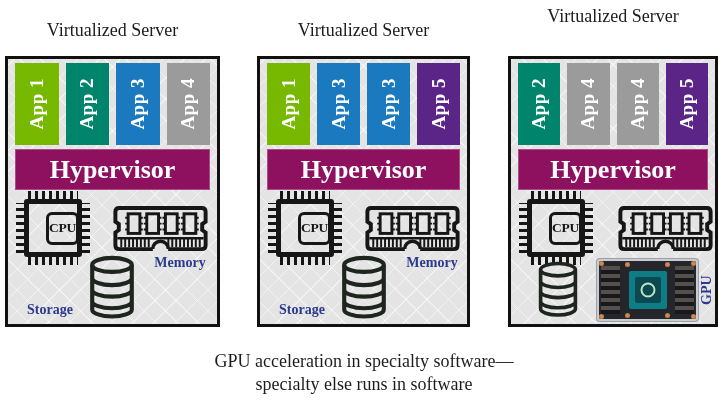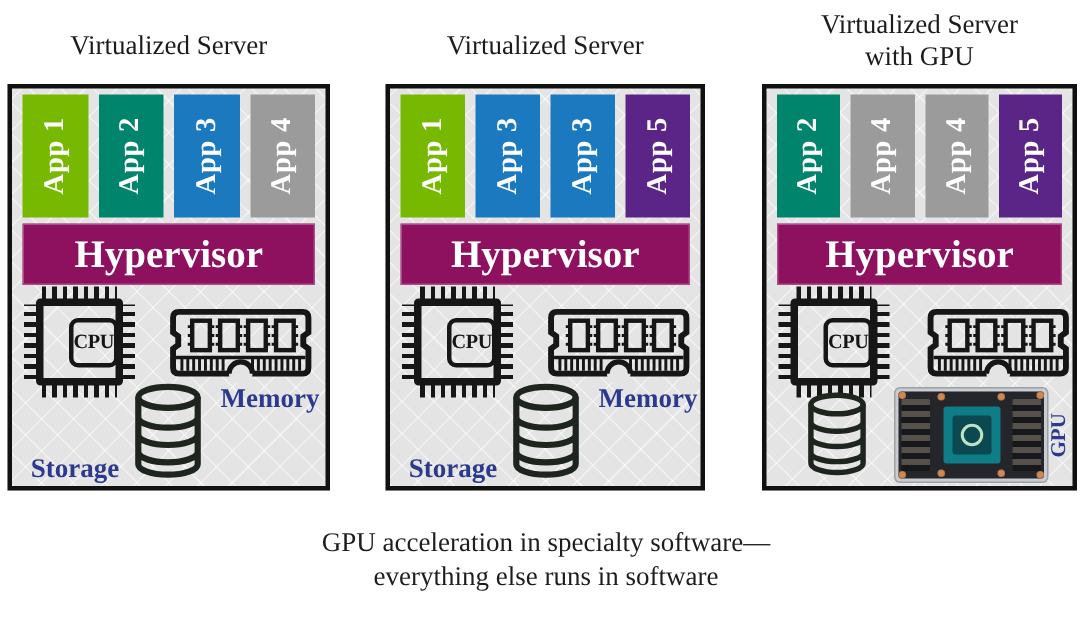--- a/index.html
+++ b/index.html
@@ -45,21 +45,21 @@
   .cpu .pl,.cpu .pr{position:absolute;top:12px;bottom:12px;width:9px;background:repeating-linear-gradient(0deg,#161616 0 3px,transparent 3px 7px);}
   .cpu .pl{left:0;} .cpu .pr{right:0;}
   .cpu-body{position:absolute;inset:8px;border:5px solid #161616;border-radius:3px;display:flex;align-items:center;justify-content:center;}
   .cpu-core{width:36px;height:33px;border:3.5px solid #161616;border-radius:6px;display:flex;align-items:center;justify-content:center;
     font-size:13.5px;font-weight:600;color:#161616;letter-spacing:-.3px;box-sizing:border-box;margin-left:19px;}
   
   .ink{stroke:#161616;}
   .sink{stroke:#1E241E;}
   .mem{position:absolute;left:103px;top:145px;width:99px;height:51px;}
   .b3 .mem{left:105px;}
-  .hw-label{position:absolute;text-align:center;font-size:18px;font-weight:600;}
+  .hw-label{position:absolute;text-align:center;font-size:14px;font-weight:600;}
   .mem-label{left:130px;width:84px;top:196px;}
   .sto-label{left:6px;width:72px;top:243px;}
   .sto{position:absolute;left:79px;top:196px;width:50px;height:66px;}
   .sto-sm{position:absolute;left:25px;top:202px;width:44px;height:58px;}
   
   .gpu-card{position:absolute;left:86px;top:200px;width:101px;height:62px;background:#c9ccd0;border-radius:3px;box-shadow:0 0 0 1px #9aa0a4;}
   .gpu-inner{position:absolute;inset:2px;background:#25262b;border-radius:2px;}
   .fin{position:absolute;top:5px;bottom:5px;width:19px;background:repeating-linear-gradient(180deg,#55504a 0 4px,#17181b 4px 8px);border-radius:1px;}
   .fin-l{left:2px;} .fin-r{right:2px;}
   .gpu-chip{position:absolute;left:50%;top:50%;transform:translate(-50%,-50%);width:38px;height:38px;background:#0E7D85;border-radius:2px;}
@@ -74,21 +74,20 @@
 </style>
 </head>
 <body>
 
 <div class="canvas">
 
   <div class="title t1">Virtualized Server</div>
   <div class="title t2">Virtualized Server</div>
   <div class="title t3">
     <div>Virtualized Server</div>
-    <div>with GPU</div>
   </div>
 
   <div class="server-box b1">
     <div class="apps">
       <div class="app" style="background-color: rgb(118, 185, 0);">
           <span>App 1</span>
         </div>
       <div class="app" style="background-color: rgb(0, 132, 107);">
           <span>App 2</span>
         </div>
@@ -250,16 +249,16 @@
       <i class="screw s5"></i>
         <i class="screw s6"></i>
       <i class="screw s7"></i>
         <i class="screw s8"></i>
     </div>
     <div class="gpu-vlabel" style="color: rgb(43, 58, 140);">GPU</div>
   </div>
 
   <div class="caption">
     <div>GPU acceleration in specialty software—</div>
-    <div>everything else runs in software</div>
+    <div>specialty else runs in software</div>
   </div>
 
 </div>
 
 </body></html>

